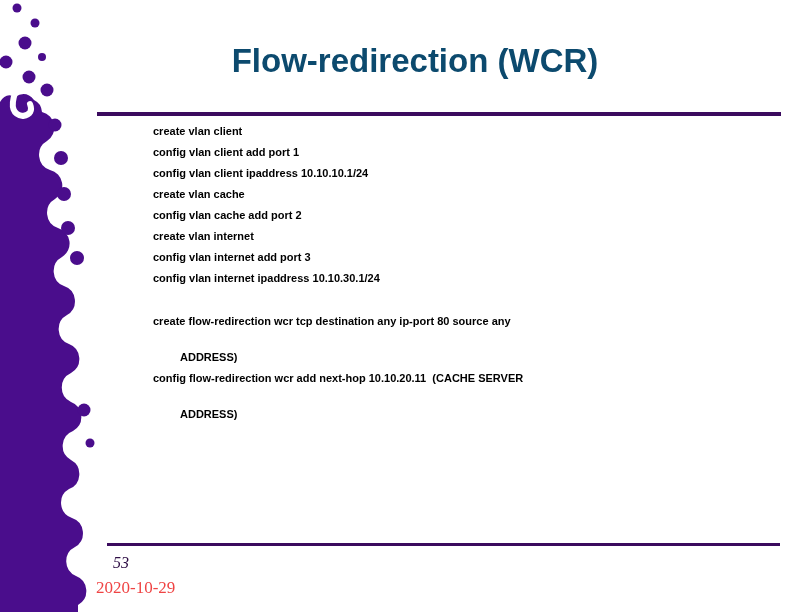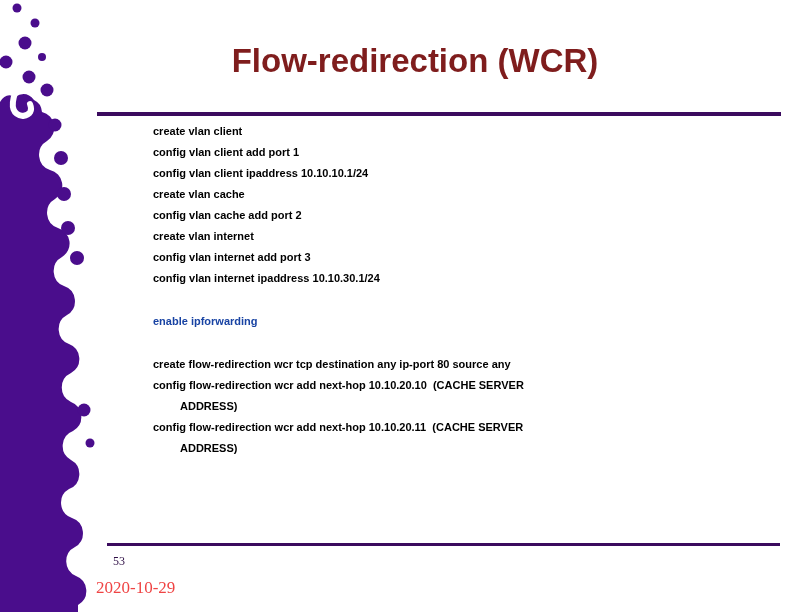--- a/index.html
+++ b/index.html
@@ -3,41 +3,41 @@
 <meta charset="utf-8">
 <style>
   html,body { margin:0; padding:0; background:#fff; }
   .slide {
     position:relative; width:792px; height:612px; background:#ffffff;
     overflow:hidden; font-family:"Liberation Sans", sans-serif;
   }
   .deco { position:absolute; left:0; top:0; }
   .title {
     position:absolute; left:40px; right:2px; top:42px; text-align:center;
-    font-size:33px; font-weight:bold; color:#7f1d1d; white-space:nowrap;
+    font-size:33px; font-weight:bold; color:#0c4a6e; white-space:nowrap;
   }
   .rule-top {
     position:absolute; left:97px; top:112px; width:684px; height:4px;
     background:#3B0B5E;
   }
   .body-block {
     position:absolute; left:153px; top:121px; width:600px;
     font-size:11px; font-weight:bold; line-height:21px; color:#000000;
   }
   .line { white-space:pre; }
   .line.gap { margin-top:22px; }
   .line.blue { color:#1843A3; }
-  .line.wrap { padding-left:27px; }
+  .line.wrap { padding-left:27px;margin-top:15px; }
   .rule-bottom {
     position:absolute; left:107px; top:543px; width:673px; height:3px;
     background:#3B0B5E;
   }
   .pagenum {
     position:absolute; left:113px; top:554px;
-    font-family:"Liberation Serif", serif; font-size:12px; color:#2E0E45;
+    font-family:"Liberation Serif", serif; font-size:16px; color:#2E0E45;font-style:italic;
   }
   .date {
     position:absolute; left:96px; top:578px;
     font-family:"Liberation Serif", serif; font-size:17px; color:#ef4444;
   }
 </style>
 </head>
 <body>
 
 <div class="slide">
@@ -89,23 +89,21 @@
 
   <div class="body-block">
     <div class="line">create vlan client</div>
     <div class="line">config vlan client add port 1</div>
     <div class="line">config vlan client ipaddress 10.10.10.1/24</div>
     <div class="line">create vlan cache</div>
     <div class="line">config vlan cache add port 2</div>
     <div class="line">create vlan internet</div>
     <div class="line">config vlan internet add port 3</div>
     <div class="line">config vlan internet ipaddress 10.10.30.1/24</div>
-    <div class="line blue gap">enable ipforwarding</div>
     <div class="line gap">create flow-redirection wcr tcp destination any ip-port 80 source any</div>
-    <div class="line">config flow-redirection wcr add next-hop 10.10.20.10  (CACHE SERVER</div>
     <div class="line wrap">ADDRESS)</div>
     <div class="line">config flow-redirection wcr add next-hop 10.10.20.11  (CACHE SERVER</div>
     <div class="line wrap">ADDRESS)</div>
   </div>
 
   <div class="rule-bottom"></div>
 
   <div class="pagenum">53</div>
 
   <div class="date">2020-10-29</div>

